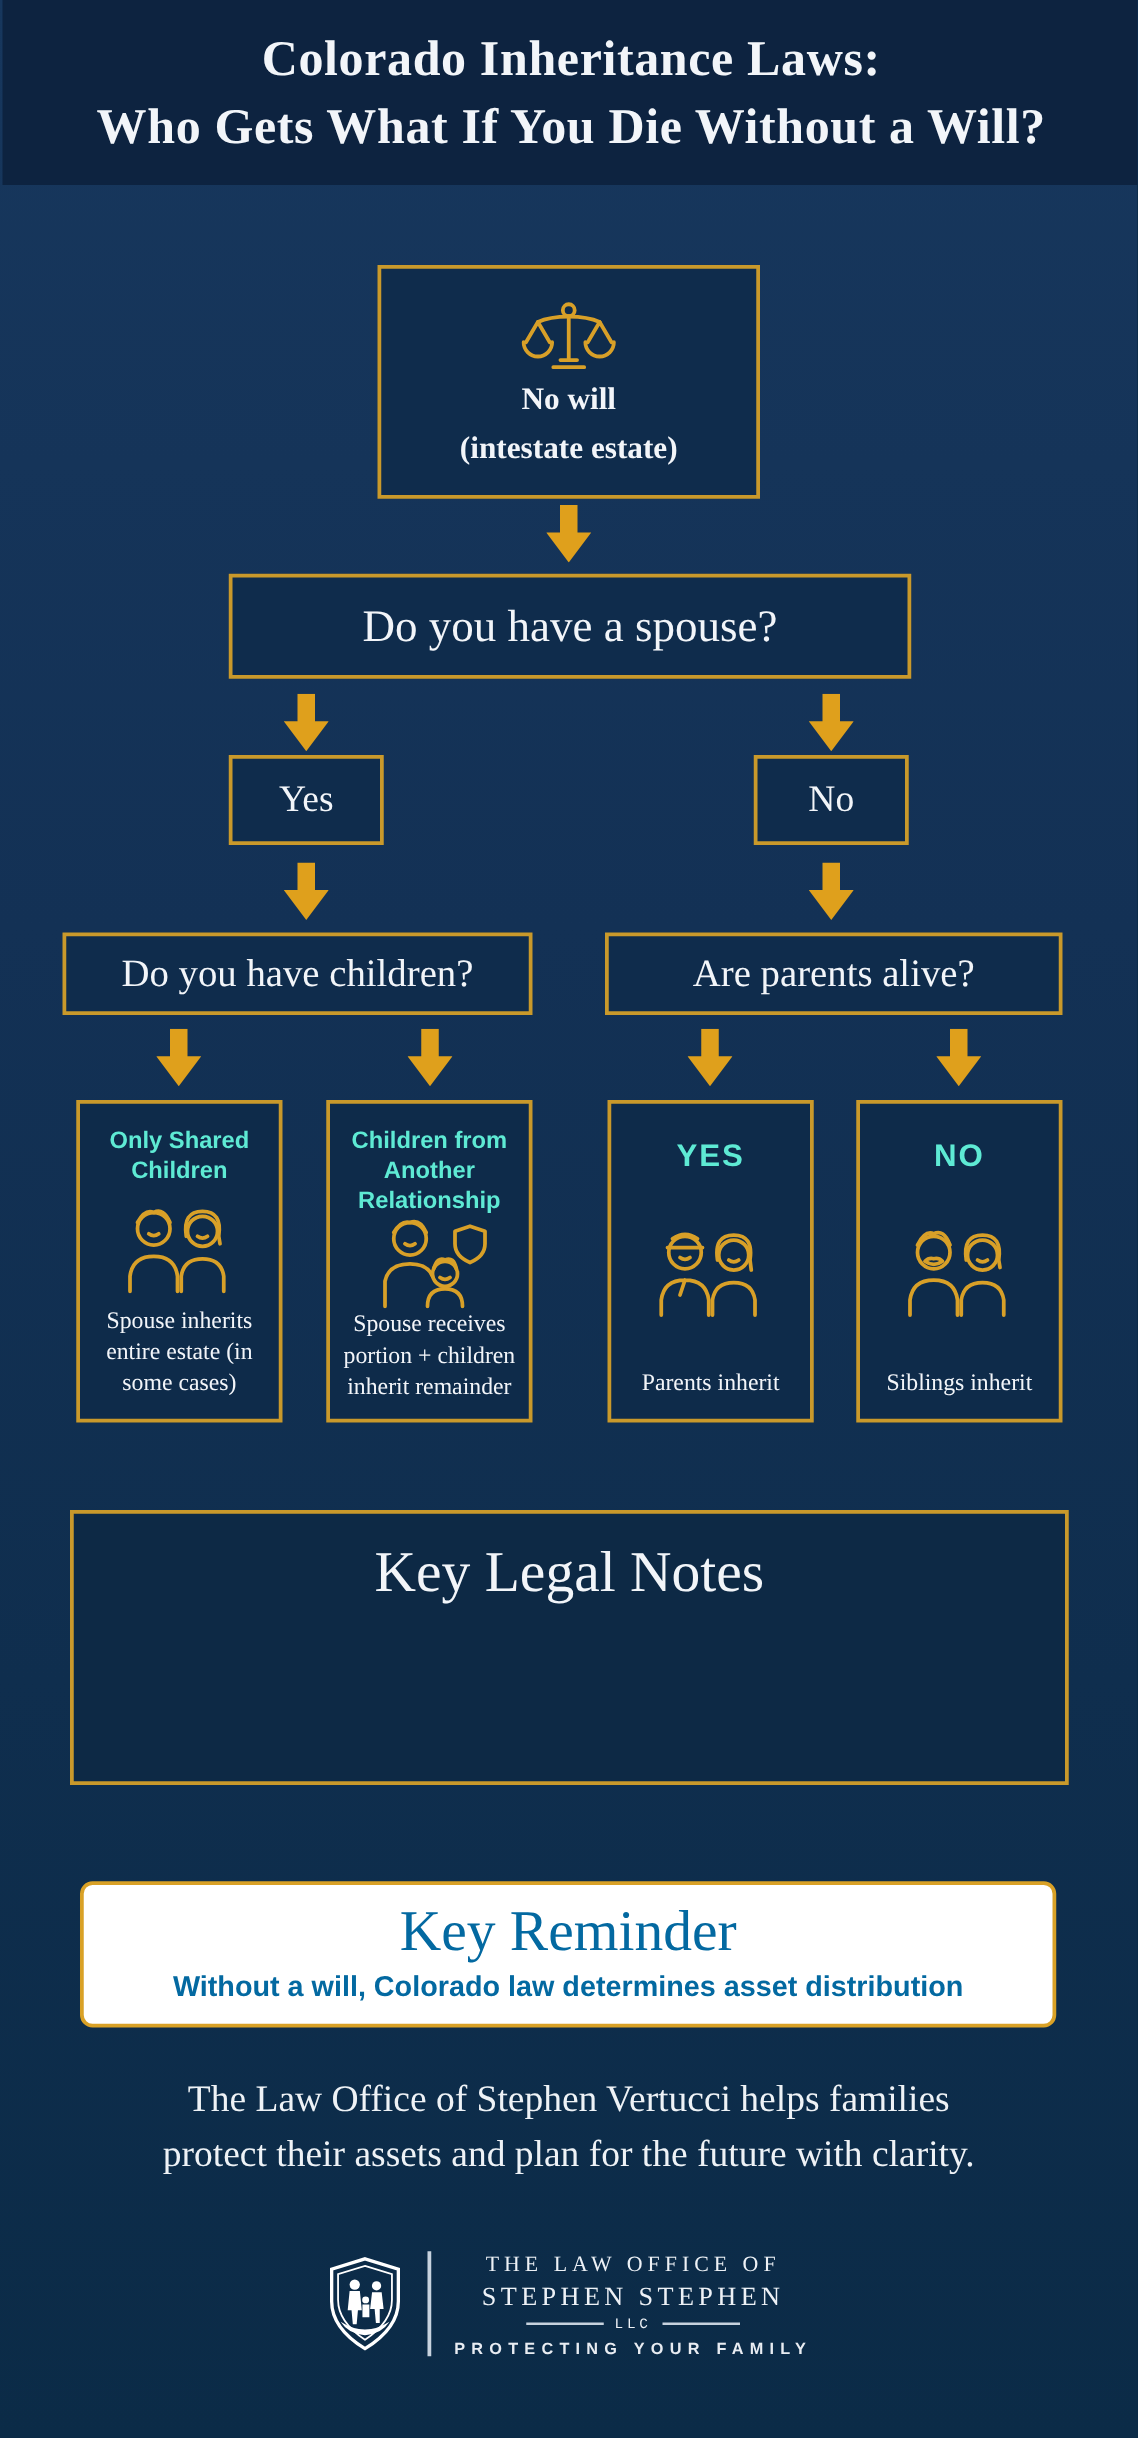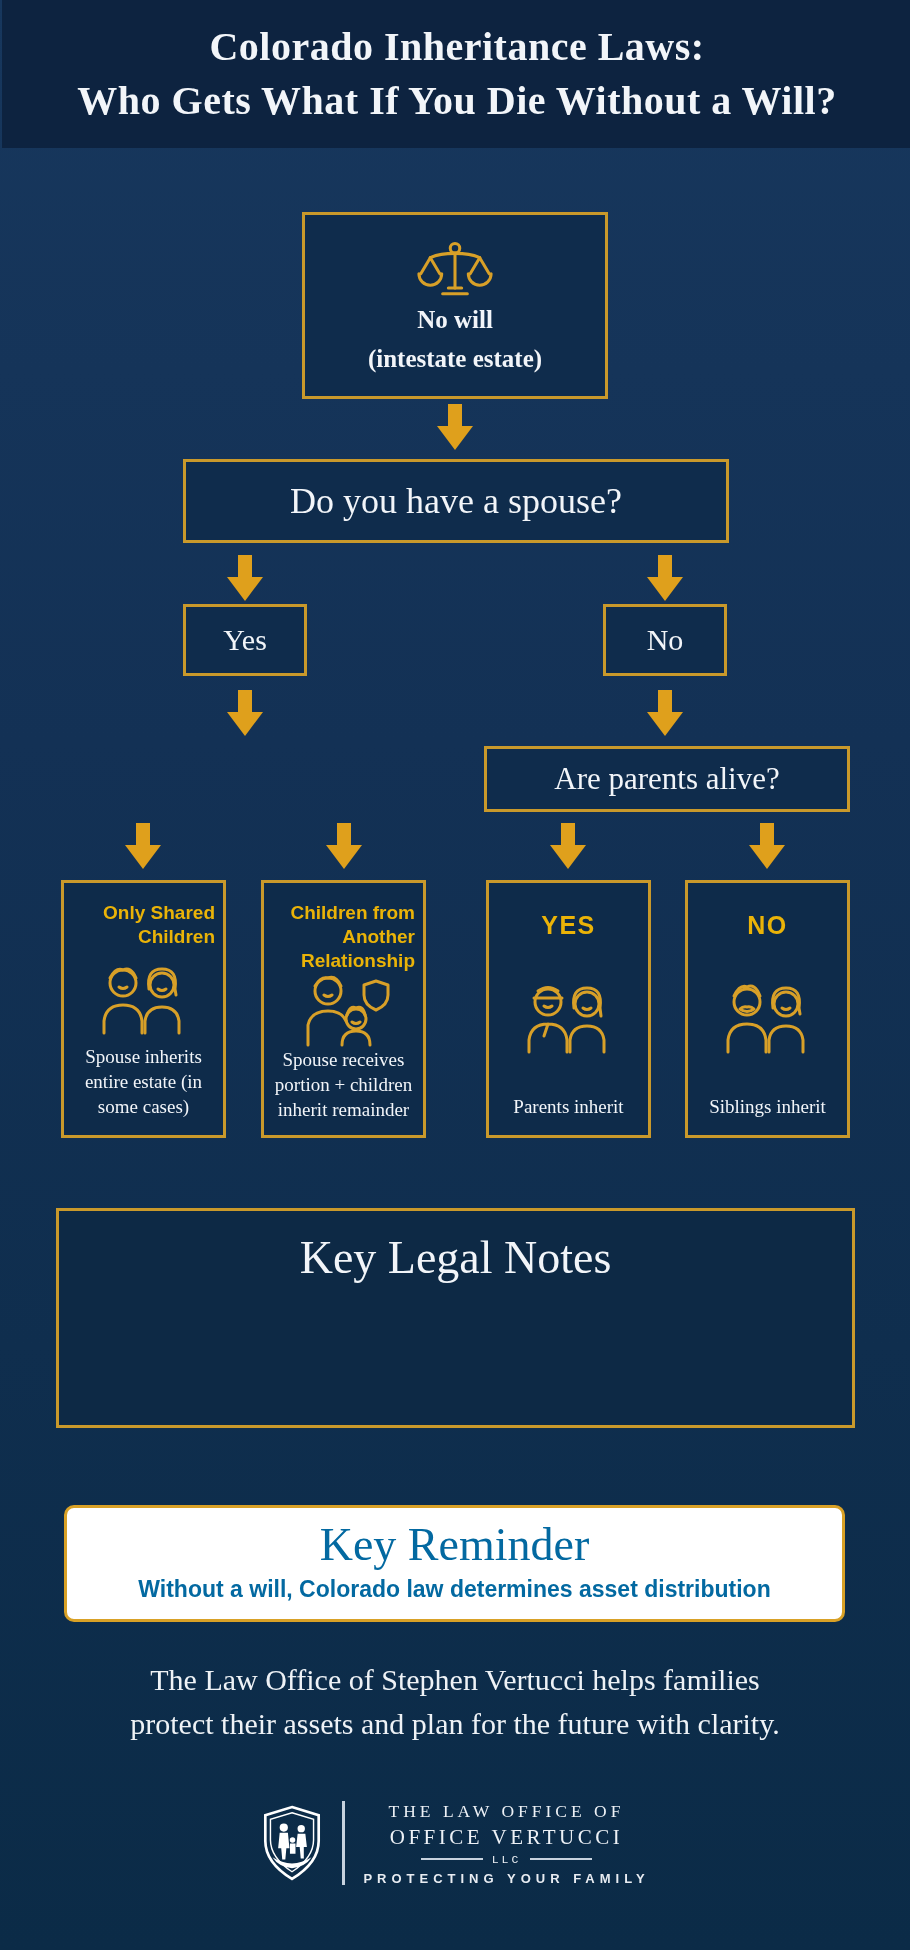--- a/index.html
+++ b/index.html
@@ -30,21 +30,21 @@
   .arrow{position:absolute;width:36px;height:46px;}
   
   .card{
     position:absolute;top:880px;width:165px;height:258px;box-sizing:border-box;
     border:3px solid #c9992b;background:#0e2b4a;
     display:flex;flex-direction:column;align-items:center;justify-content:space-between;
     padding:18px 8px 16px 8px;
   }
   .card-title{
     font-family:"Liberation Sans","DejaVu Sans",sans-serif;font-weight:700;
-    font-size:19px;line-height:24px;text-align:right;color:#eab308;
+    font-size:19px;line-height:24px;text-align:center;color:#5eead4;
   }
   .card-title.big{font-size:25px;letter-spacing:1.5px;margin-top:12px;}
   .card-desc{font-size:19px;line-height:25px;text-align:center;}
   .card-icon{flex:0 0 auto;}
   
   #legal-notes{
     position:absolute;left:56px;top:1208px;width:799px;height:220px;box-sizing:border-box;
     border:3px solid #c9992b;background:#0d2945;padding-top:18px;
   }
   .kln-title{font-size:46px;line-height:58px;text-align:center;}
@@ -181,20 +181,21 @@
         <g fill="#dfa01c">
           <rect x="11" y="0" width="14" height="24"></rect>
           <polygon points="0,22 36,22 18,46"></polygon>
         </g>
       </svg>
   </span>
 
   <div class="gbox" id="q-spouse">Do you have a spouse?</div>
   <div class="gbox" id="yes-box">Yes</div>
   <div class="gbox" id="no-box">No</div>
+  <div class="gbox" id="q-children">Do you have children?</div>
   <div class="gbox" id="q-parents">Are parents alive?</div>
 
   <div class="card" style="left:61px;">
     <div class="card-title">Only Shared Children</div>
     <span class="card-icon">
       <svg width="98" height="80" viewBox="0 0 96 80" fill="none" stroke="#d8a028" stroke-width="3" stroke-linecap="round" stroke-linejoin="round">
         <circle cx="27" cy="26" r="13"></circle>
         <path d="M14 21 Q20 10 27 13 Q35 9 40 21"></path>
         <path d="M8 76 V64 Q10 48 27 48 Q44 48 46 64 V76"></path>
         <circle cx="66" cy="28" r="12"></circle>
@@ -279,21 +280,21 @@
           <path d="M36.5 29 h7.5 l1.5 13 h-3 v11 h-3 l-1 -11 h-3.5 z"></path>
           <circle cx="31.5" cy="35" r="2.7"></circle>
           <path d="M29 38.5 h5.4 v10 h-5.4 z"></path>
           <path d="M12 52 Q31 64 50 52 Q44 61.5 31 62.5 Q18 61.5 12 52 Z"></path>
         </g>
       </svg>
     </span>
     <span class="logo-divider"></span>
     <span class="logo-text">
       <span class="logo-l1">THE LAW OFFICE OF</span>
-      <span class="logo-l2">OFFICE VERTUCCI</span>
+      <span class="logo-l2">STEPHEN STEPHEN</span>
       <span class="llc-row">
         <span class="llc-rule"></span>
         <span class="logo-l3">LLC</span>
         <span class="llc-rule"></span>
       </span>
       <span class="logo-l4">PROTECTING YOUR FAMILY</span>
     </span>
   </div>
 
 </div>

